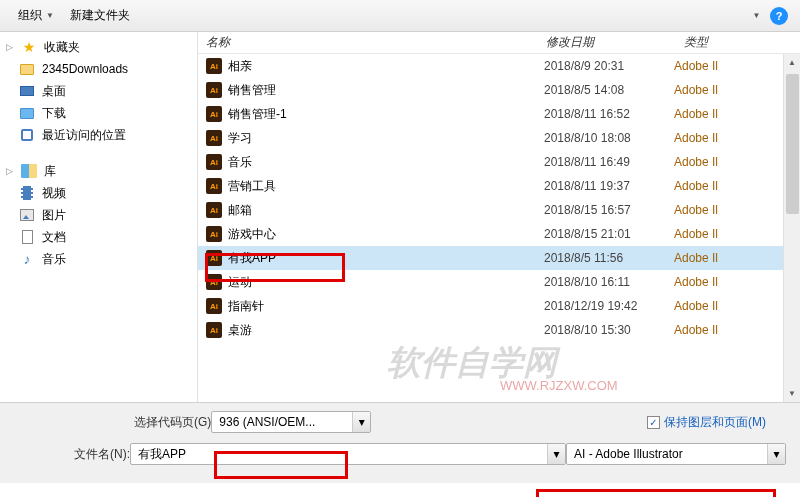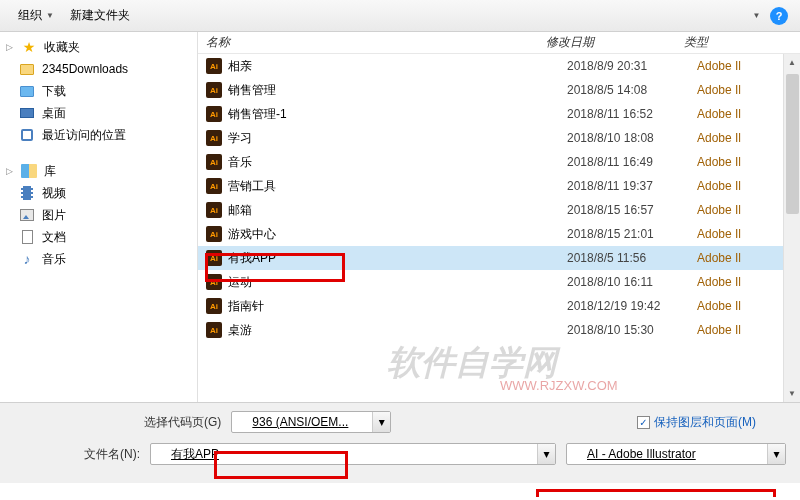--- a/index.html
+++ b/index.html
@@ -44,35 +44,35 @@
     .fl-header { display: flex; height: 22px; border-bottom: 1px solid #e8e8e8; align-items: center; background: #fff; font-style: italic; }
     .fl-col { padding: 0 8px; color: #333; }
     .fl-col.name { flex: 0 0 340px; }
     .fl-col.date { flex: 0 0 130px; }
     .fl-col.type { flex: 1; margin-left: 8px; }
     .fl-body { overflow-y: auto; }
     .fl-row { display: flex; align-items: center; height: 24px; padding-left: 8px; }
     .fl-row.sel { background: #cde6f7; }
     .ai-icon { width: 16px; height: 16px; background: #3a1f0a; border-radius: 2px; display: flex; align-items: center; justify-content: center; color: #ff9a00; font-size: 8px; font-weight: bold; margin-right: 6px; flex-shrink: 0; }
     .fl-name { flex: 0 0 316px; }
-    .fl-date { flex: 0 0 130px; color: #444; margin-left: 23px; }
+    .fl-date { flex: 0 0 130px; color: #444; }
     .fl-type { flex: 1; color: #a16207; overflow: hidden; white-space: nowrap; }
     
     .red-box { position: absolute; border: 3px solid #e00000; pointer-events: none; }
     .rb1 { left: 7px; top: 221px; width: 140px; height: 29px; }
     
     .scrollbar-v { position: absolute; right: 0; top: 22px; width: 17px; bottom: 0; background: #f0f0f0; border-left: 1px solid #e0e0e0; }
     .sv-btn { height: 17px; display: flex; align-items: center; justify-content: center; color: #606060; font-size: 8px; }
     .sv-thumb { position: absolute; left: 2px; width: 13px; top: 20px; height: 140px; background: #cdcdcd; border-radius: 2px; }
     
     .footer { border-top: 1px solid #d0d0d0; padding: 8px 14px; background: #f0f0f0; }
-    .f-row { display: flex; align-items: center; margin-bottom: 10px; gap: 10px; justify-content: space-between; }
+    .f-row { display: flex; align-items: center; margin-bottom: 10px; gap: 0; justify-content: space-between; }
     .f-label { color: #333; }
     .combo { display: flex; align-items: center; background: #fff; border: 1px solid #b0b0b0; height: 22px; border-radius: 2px; }
-    .combo .val { padding: 0 20px; flex: 1; text-decoration: underline; }
+    .combo .val { padding: 0 7px; flex: 1; }
     .combo .drop { width: 18px; display: flex; align-items: center; justify-content: center; border-left: 1px solid #ccc; background: linear-gradient(to bottom,#f8f8f8,#e0e0e0); height: 100%; }
     .combo.cp { width: 160px; }
     .combo.fn { flex: 1; }
     .combo.ft { width: 220px; }
     .checkbox { display: flex; align-items: center; gap: 4px; color: #1560bd; }
     .cb { width: 13px; height: 13px; border: 1px solid #888; background: #fff; display: flex; align-items: center; justify-content: center; font-size: 10px; color: #1560bd; }
     
     .rb2 { left: 214px; top: 451px; width: 134px; height: 28px; border: 3px solid #e00000; position: absolute; pointer-events: none; }
     .rb3 { left: 536px; top: 489px; width: 240px; height: 8px; border: 3px solid #e00000; border-bottom: none; position: absolute; pointer-events: none; }
     
@@ -116,29 +116,29 @@
         <span>收藏夹</span>
       </div>
       <div class="side-item">
         <span class="sb-icon">
             <span class="folder-y"></span>
           </span>
         <span>2345Downloads</span>
       </div>
       <div class="side-item">
         <span class="sb-icon">
+            <span class="monitor"></span>
+          </span>
+        <span>桌面</span>
+      </div>
+      <div class="side-item">
+        <span class="sb-icon">
             <span class="folder-b"></span>
           </span>
         <span>下载</span>
-      </div>
-      <div class="side-item">
-        <span class="sb-icon">
-            <span class="monitor"></span>
-          </span>
-        <span>桌面</span>
       </div>
       <div class="side-item">
         <span class="sb-icon">
             <span class="recent"></span>
           </span>
         <span>最近访问的位置</span>
       </div>
     </div>
     <div class="side-group">
       <div class="side-item head">

